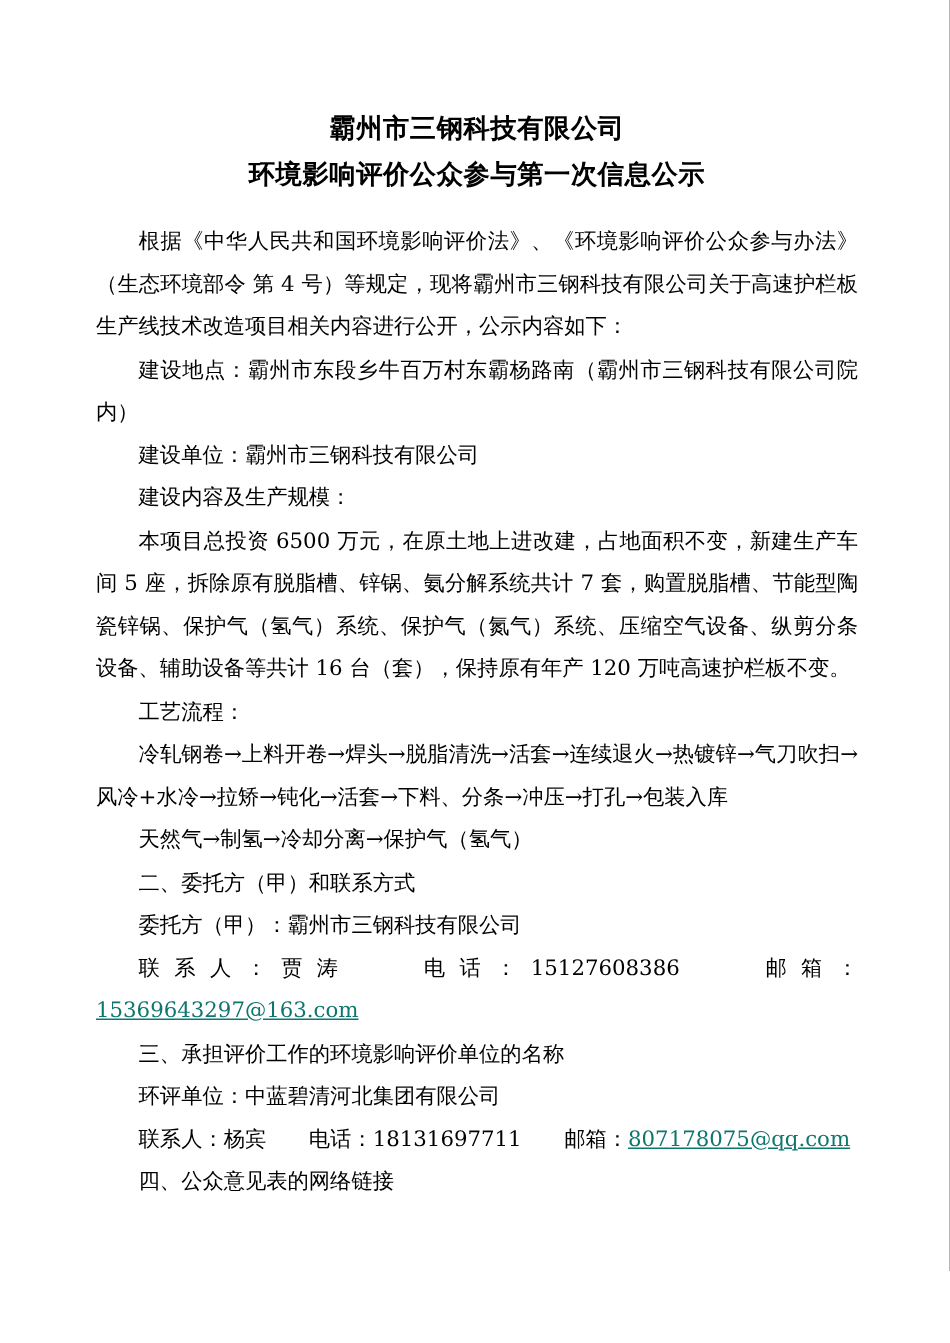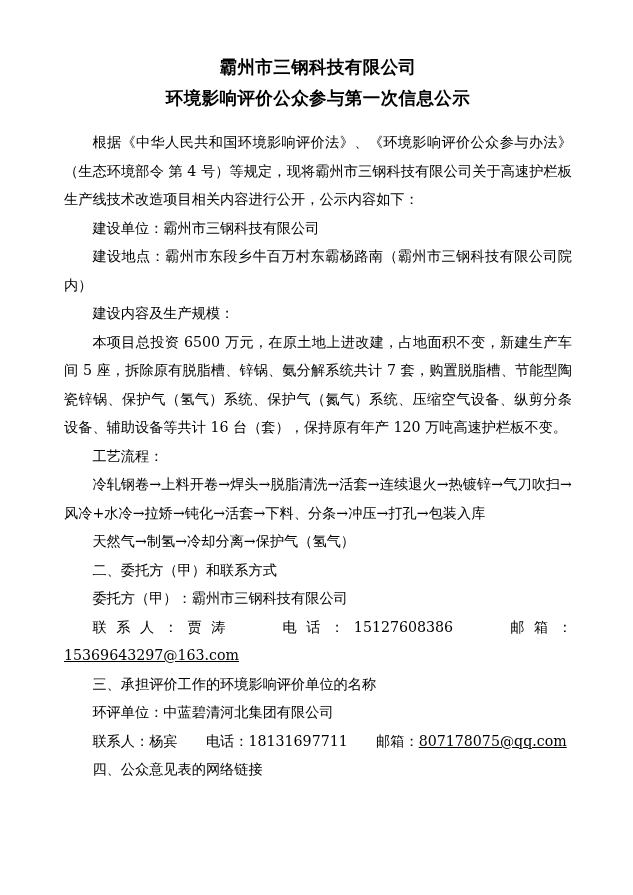--- a/index.html
+++ b/index.html
@@ -16,21 +16,21 @@
   .page {
     position: relative;
     width: 633px;
     height: 895px;
     background: #ffffff;
     box-sizing: border-box;
   }
   .page-inner {
     position: absolute;
     left: 64px;
-    top: 24px;
+    top: 43px;
     width: 508px;
     height: 820px;
     box-sizing: border-box;
   }
   .title-block {
     text-align: center;
     margin-top: 28px;
     margin-bottom: 14px;
   }
   .title-line {
@@ -50,39 +50,39 @@
     text-justify: inter-ideograph;
   }
   .para {
     margin: 0;
     text-indent: 0;
   }
   .para.indent2 {
     text-indent: 28.4px;
   }
   a.mail {
-    color: #000000;
+    color: #0f766e;
     text-decoration: underline;
   }
 </style>
 </head>
 <body>
 
 <div class="page">
   <div class="page-inner">
 
     <div class="title-block">
       <div class="title-line">霸州市三钢科技有限公司</div>
       <div class="title-line">环境影响评价公众参与第一次信息公示</div>
     </div>
 
     <div class="body-text">
       <p class="para indent2">根据《中华人民共和国环境影响评价法》、《环境影响评价公众参与办法》（生态环境部令 第 4 号）等规定，现将霸州市三钢科技有限公司关于高速护栏板生产线技术改造项目相关内容进行公开，公示内容如下：</p>
+      <p class="para indent2">建设地点：霸州市东段乡牛百万村东霸杨路南（霸州市三钢科技有限公司院内）</p>
       <p class="para indent2">建设单位：霸州市三钢科技有限公司</p>
-      <p class="para indent2">建设地点：霸州市东段乡牛百万村东霸杨路南（霸州市三钢科技有限公司院内）</p>
       <p class="para indent2">建设内容及生产规模：</p>
       <p class="para indent2">本项目总投资 6500 万元，在原土地上进改建，占地面积不变，新建生产车间 5 座，拆除原有脱脂槽、锌锅、氨分解系统共计 7 套，购置脱脂槽、节能型陶瓷锌锅、保护气（氢气）系统、保护气（氮气）系统、压缩空气设备、纵剪分条设备、辅助设备等共计 16 台（套），保持原有年产 120 万吨高速护栏板不变。</p>
       <p class="para indent2">工艺流程：</p>
       <p class="para indent2">冷轧钢卷→上料开卷→焊头→脱脂清洗→活套→连续退火→热镀锌→气刀吹扫→风冷+水冷→拉矫→钝化→活套→下料、分条→冲压→打孔→包装入库</p>
       <p class="para indent2">天然气→制氢→冷却分离→保护气（氢气）</p>
       <p class="para indent2">二、委托方（甲）和联系方式</p>
       <p class="para indent2">委托方（甲）：霸州市三钢科技有限公司</p>
       <p class="para indent2"><span>联系人：贾涛　　电话：15127608386　　邮箱：</span><a class="mail" href="#">15369643297@163.com</a></p>
       <p class="para indent2">三、承担评价工作的环境影响评价单位的名称</p>
       <p class="para indent2">环评单位：中蓝碧清河北集团有限公司</p>

